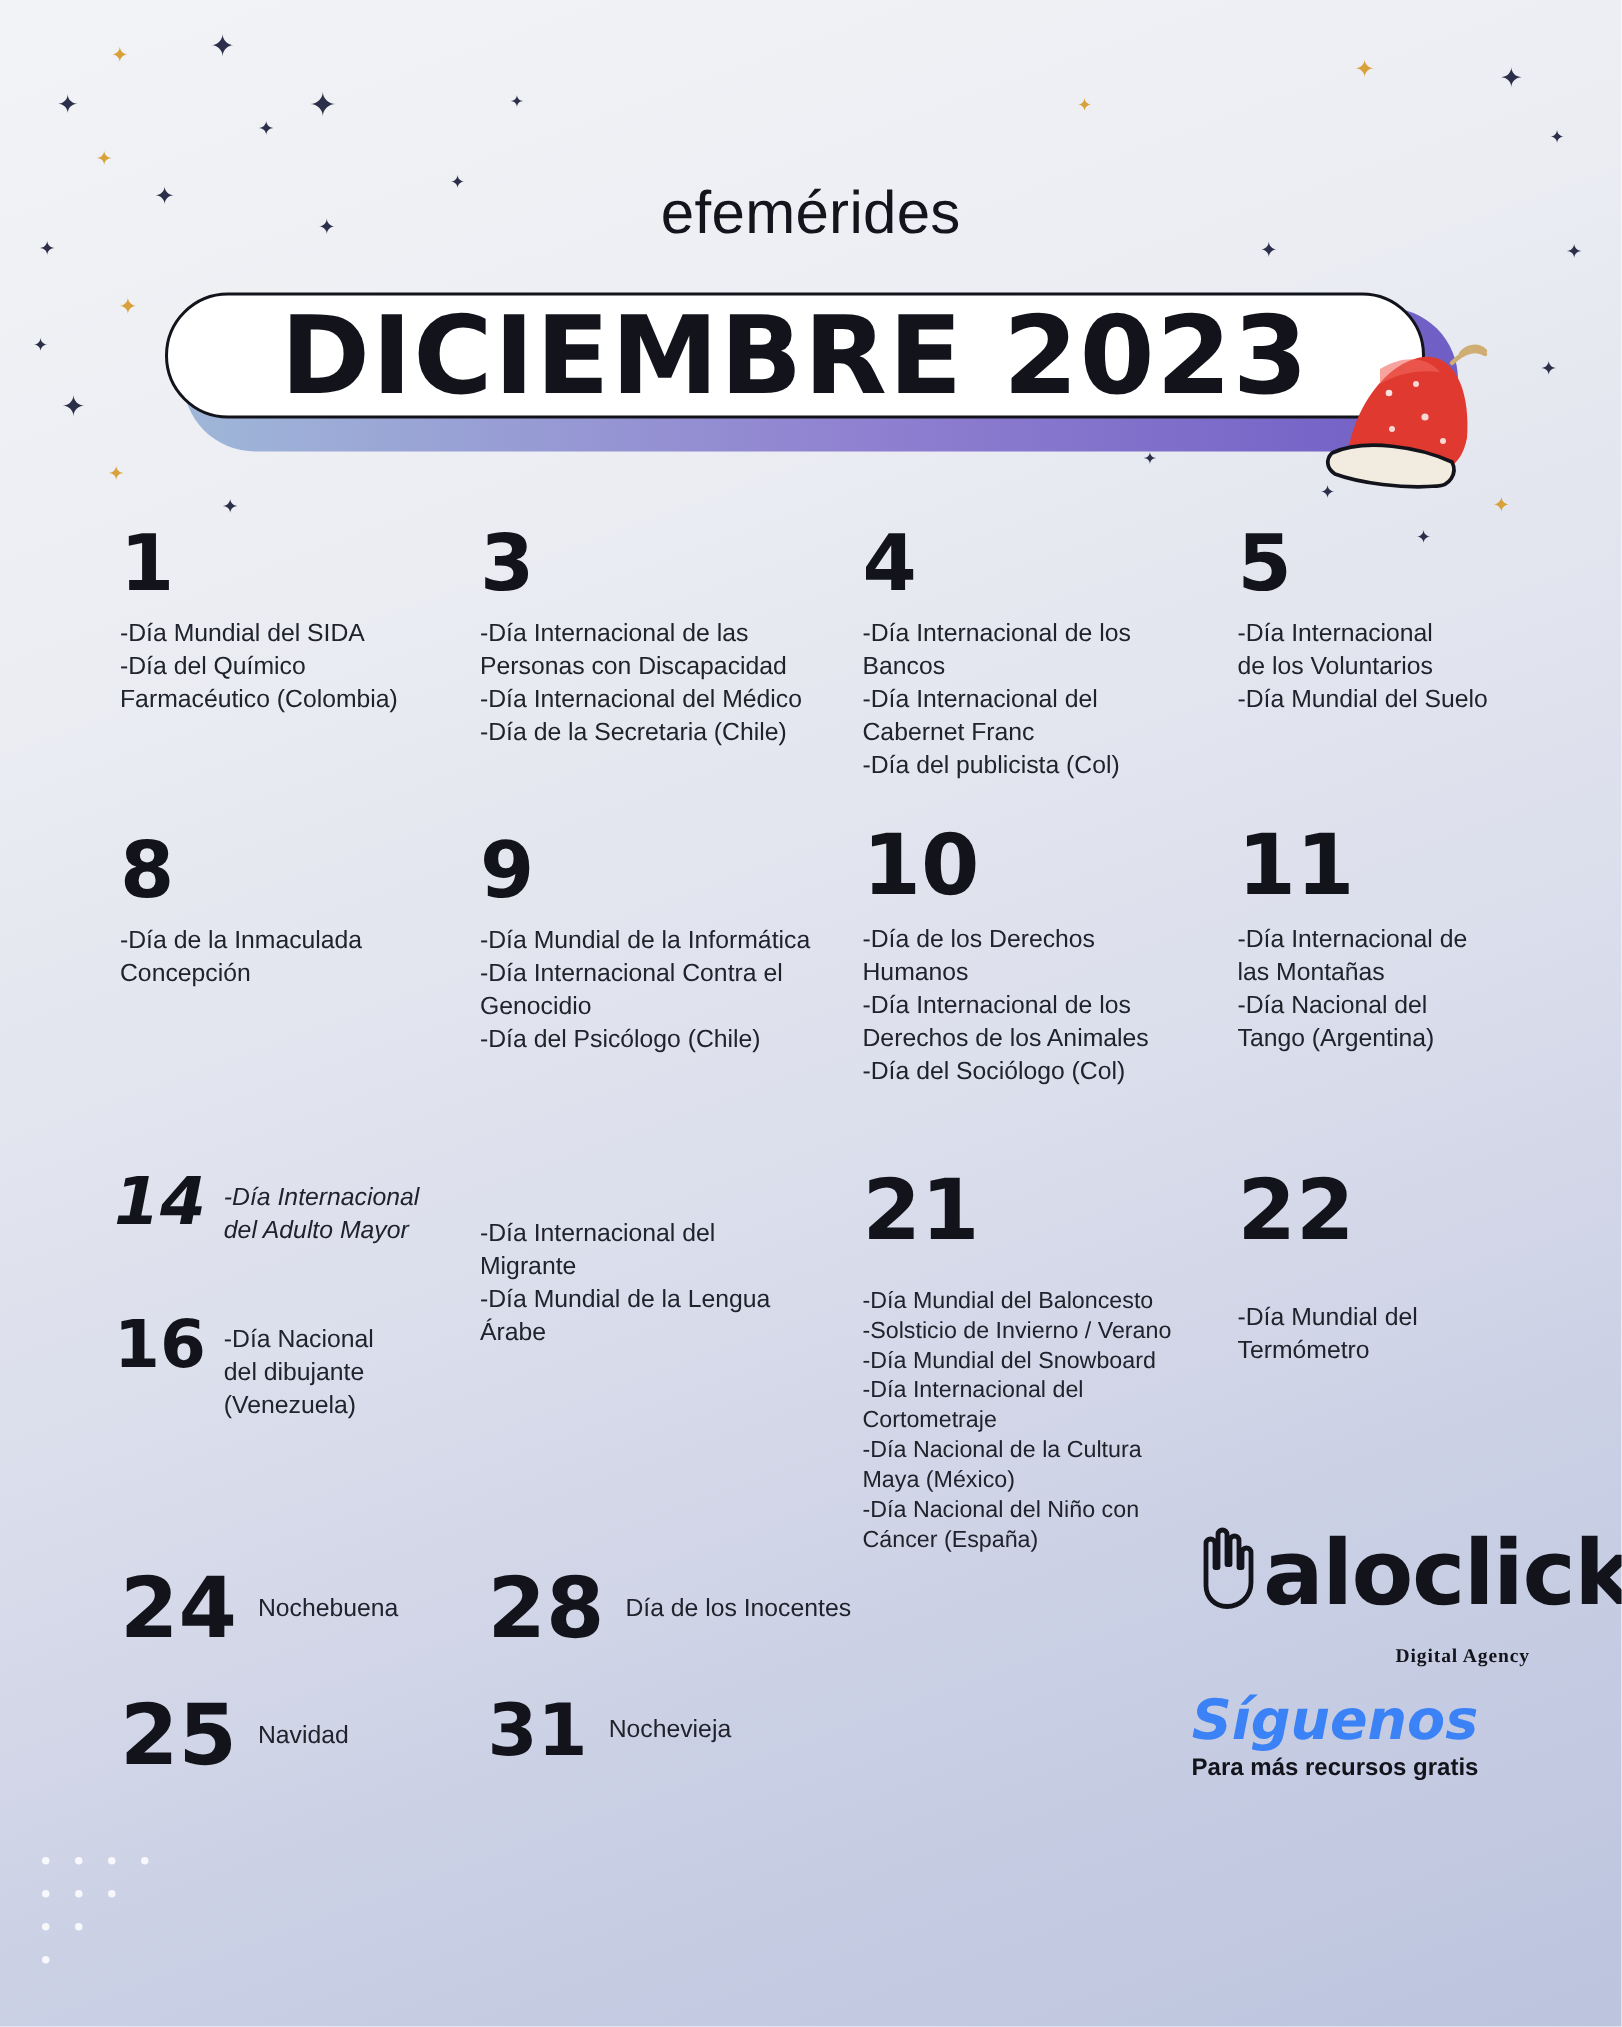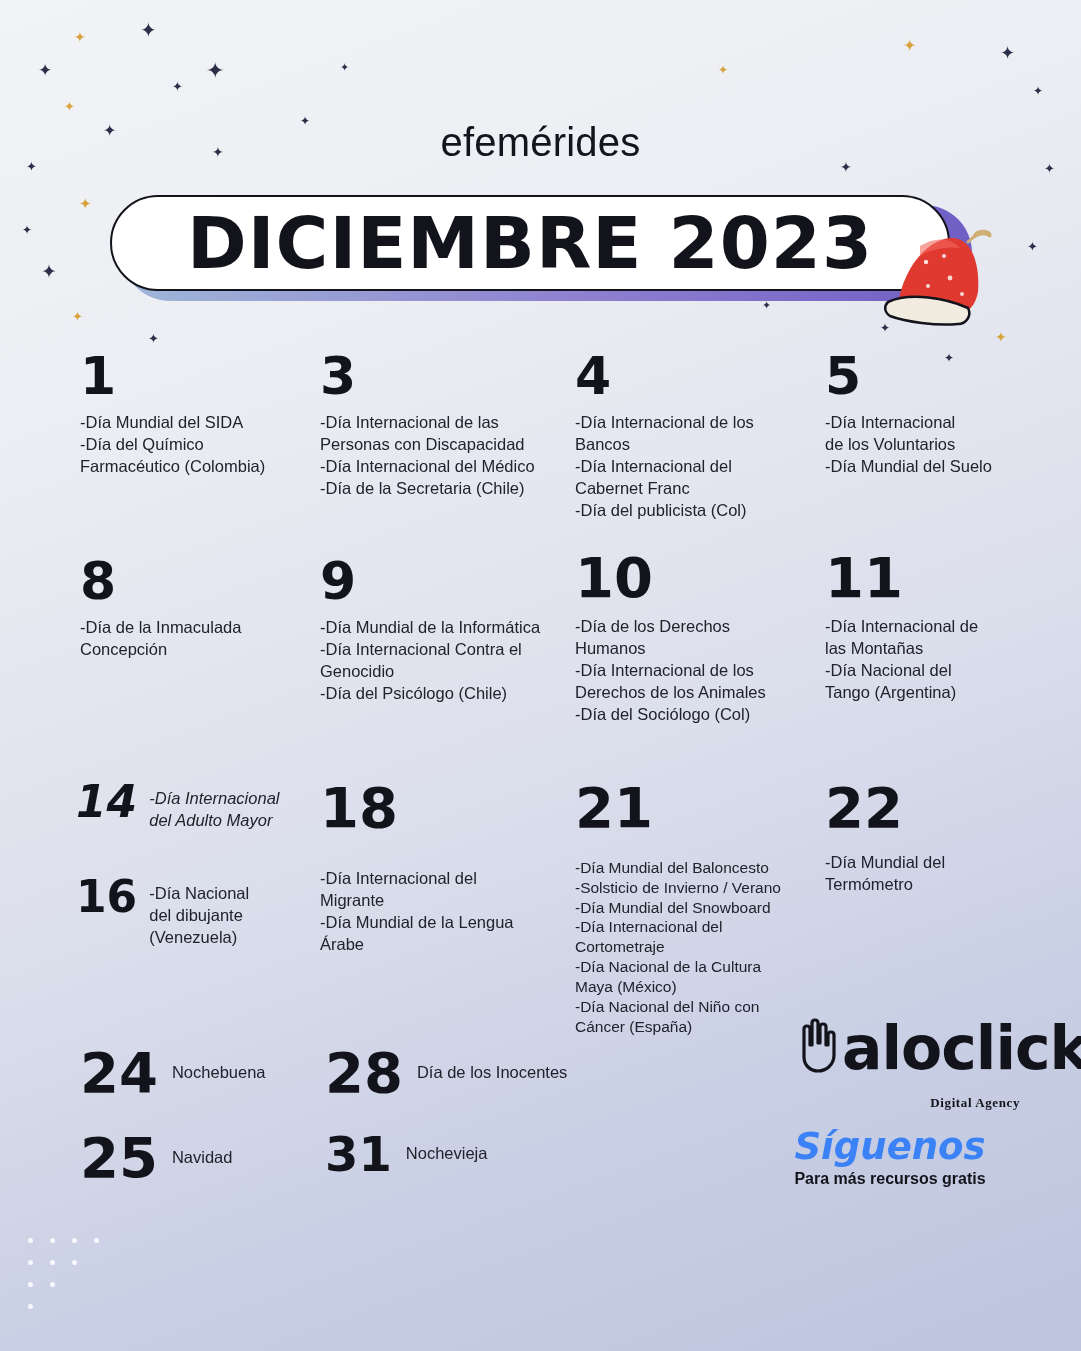--- a/index.html
+++ b/index.html
@@ -46,21 +46,21 @@
   .title-shadow {
     position: absolute;
     left: 12px; top: 10px;
     width: 850px; height: 96px;
     border-radius: 53px;
     background: linear-gradient(90deg, #9fb7d8 0%, #8f7fd0 55%, #6f5ec4 100%);
   }
   .title-pill {
     position: absolute;
     left: 0; top: 0;
-    width: 840px; height: 96px;
+    width: 840px; height: 84px;
     border-radius: 48px;
     background: #ffffff;
     border: 2px solid #13141b;
     display: flex;
     align-items: center;
     justify-content: center;
   }
   .title-pill span {
     font-size: 72px;
     font-weight: bold;
@@ -277,21 +277,20 @@
 del Adulto Mayor</div>
     </div>
     <div class="entry inline" style="left:76px; top:535px; width:240px;">
       <div class="daynum" style="font-size:44px;">16</div>
       <div class="events">-Día Nacional
 del dibujante
 (Venezuela)</div>
     </div>
 
     <div class="entry" style="left:320px; top:440px; width:250px;">
-      <div class="daynum big">18</div>
       <div class="events" style="margin-top:32px;">-Día Internacional del
 Migrante
 -Día Mundial de la Lengua
 Árabe</div>
     </div>
 
     <div class="entry" style="left:575px; top:440px; width:235px;">
       <div class="daynum big">21</div>
       <div class="events small" style="margin-top:22px;">-Día Mundial del Baloncesto
 -Solsticio de Invierno / Verano
@@ -299,21 +298,21 @@
 -Día Internacional del
 Cortometraje
 -Día Nacional de la Cultura
 Maya (México)
 -Día Nacional del Niño con
 Cáncer (España)</div>
     </div>
 
     <div class="entry" style="left:825px; top:440px; width:215px;">
       <div class="daynum big">22</div>
-      <div class="events" style="margin-top:16px;">-Día Mundial del
+      <div class="events" style="margin-top:32px;">-Día Mundial del
 Termómetro</div>
     </div>
 
     <div class="entry inline-mid" style="left:80px; top:705px; width:230px;">
       <div class="daynum" style="font-size:56px;">24</div>
       <div class="events">Nochebuena</div>
     </div>
     <div class="entry inline-mid" style="left:80px; top:790px; width:230px;">
       <div class="daynum" style="font-size:56px;">25</div>
       <div class="events">Navidad</div>

